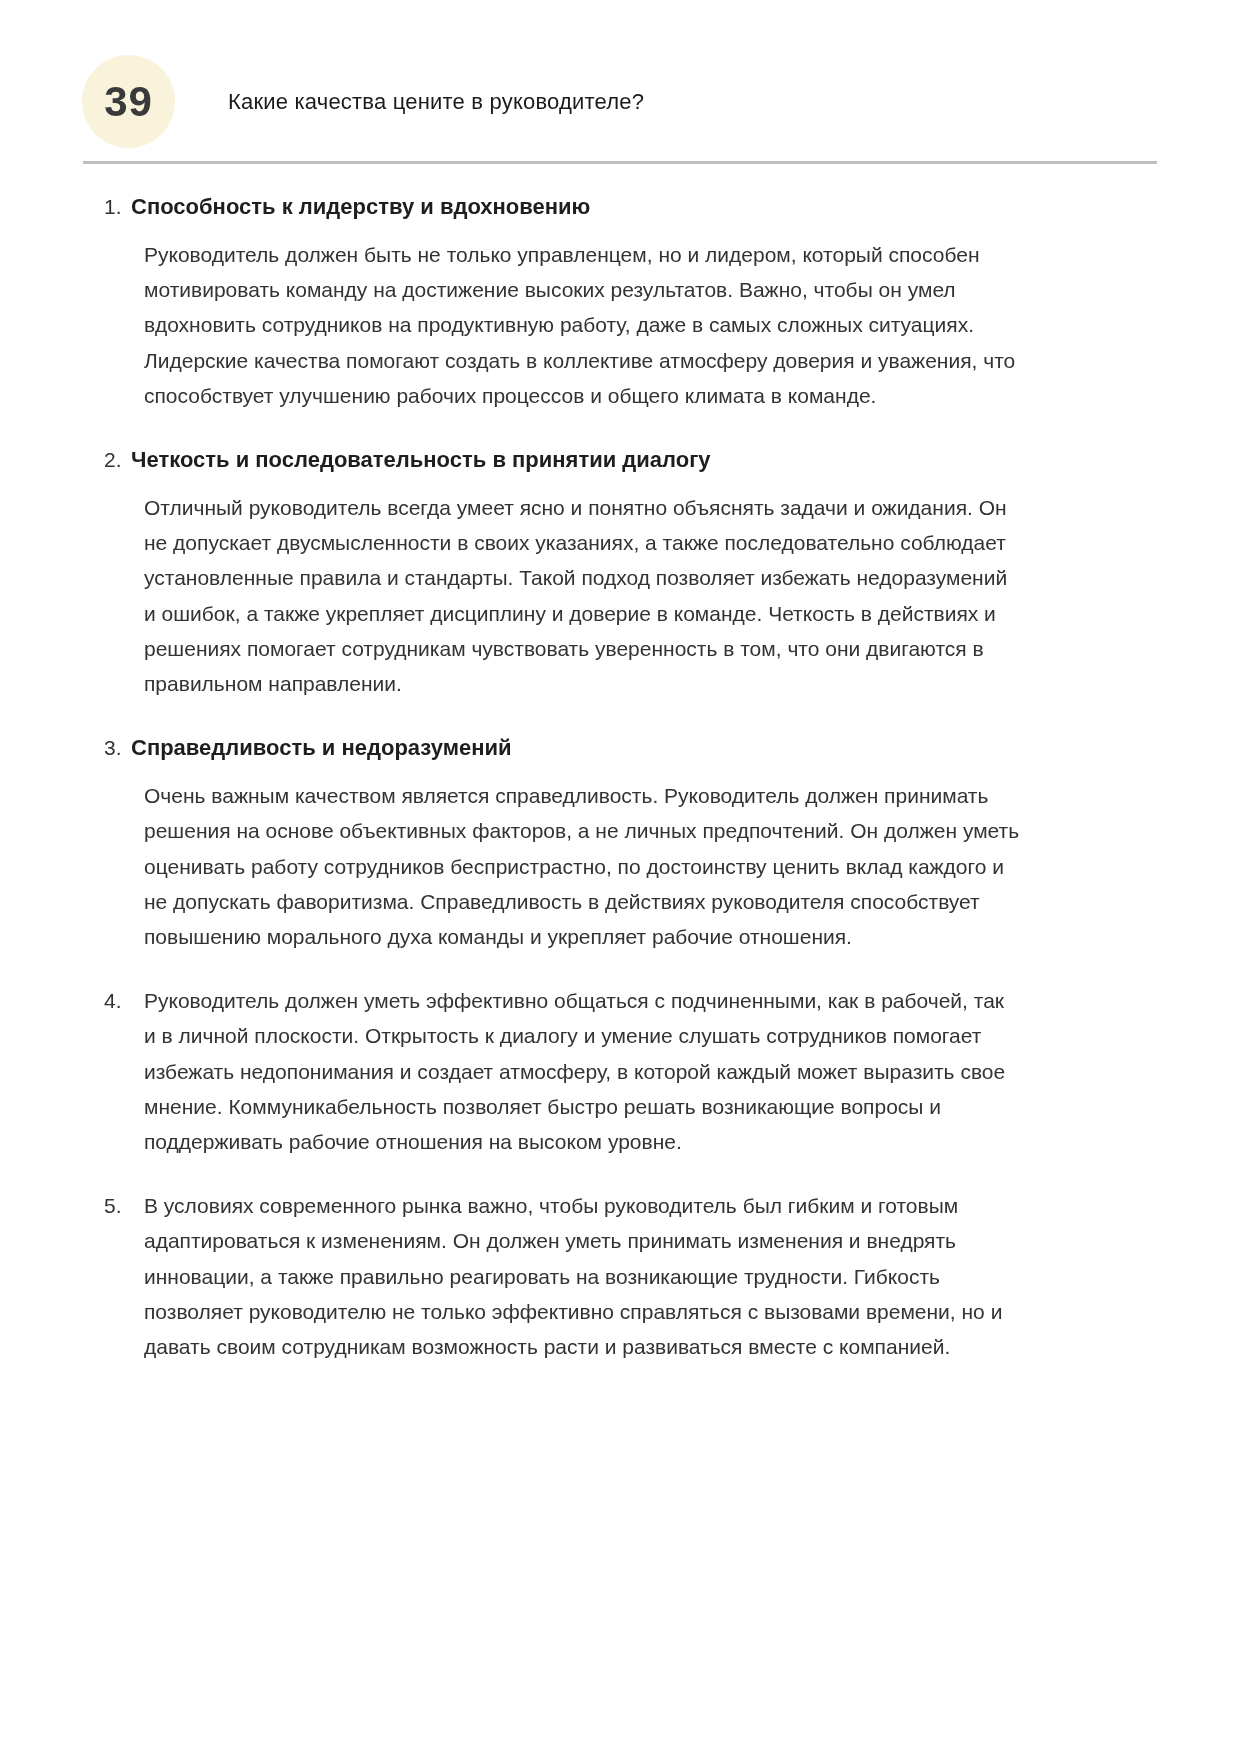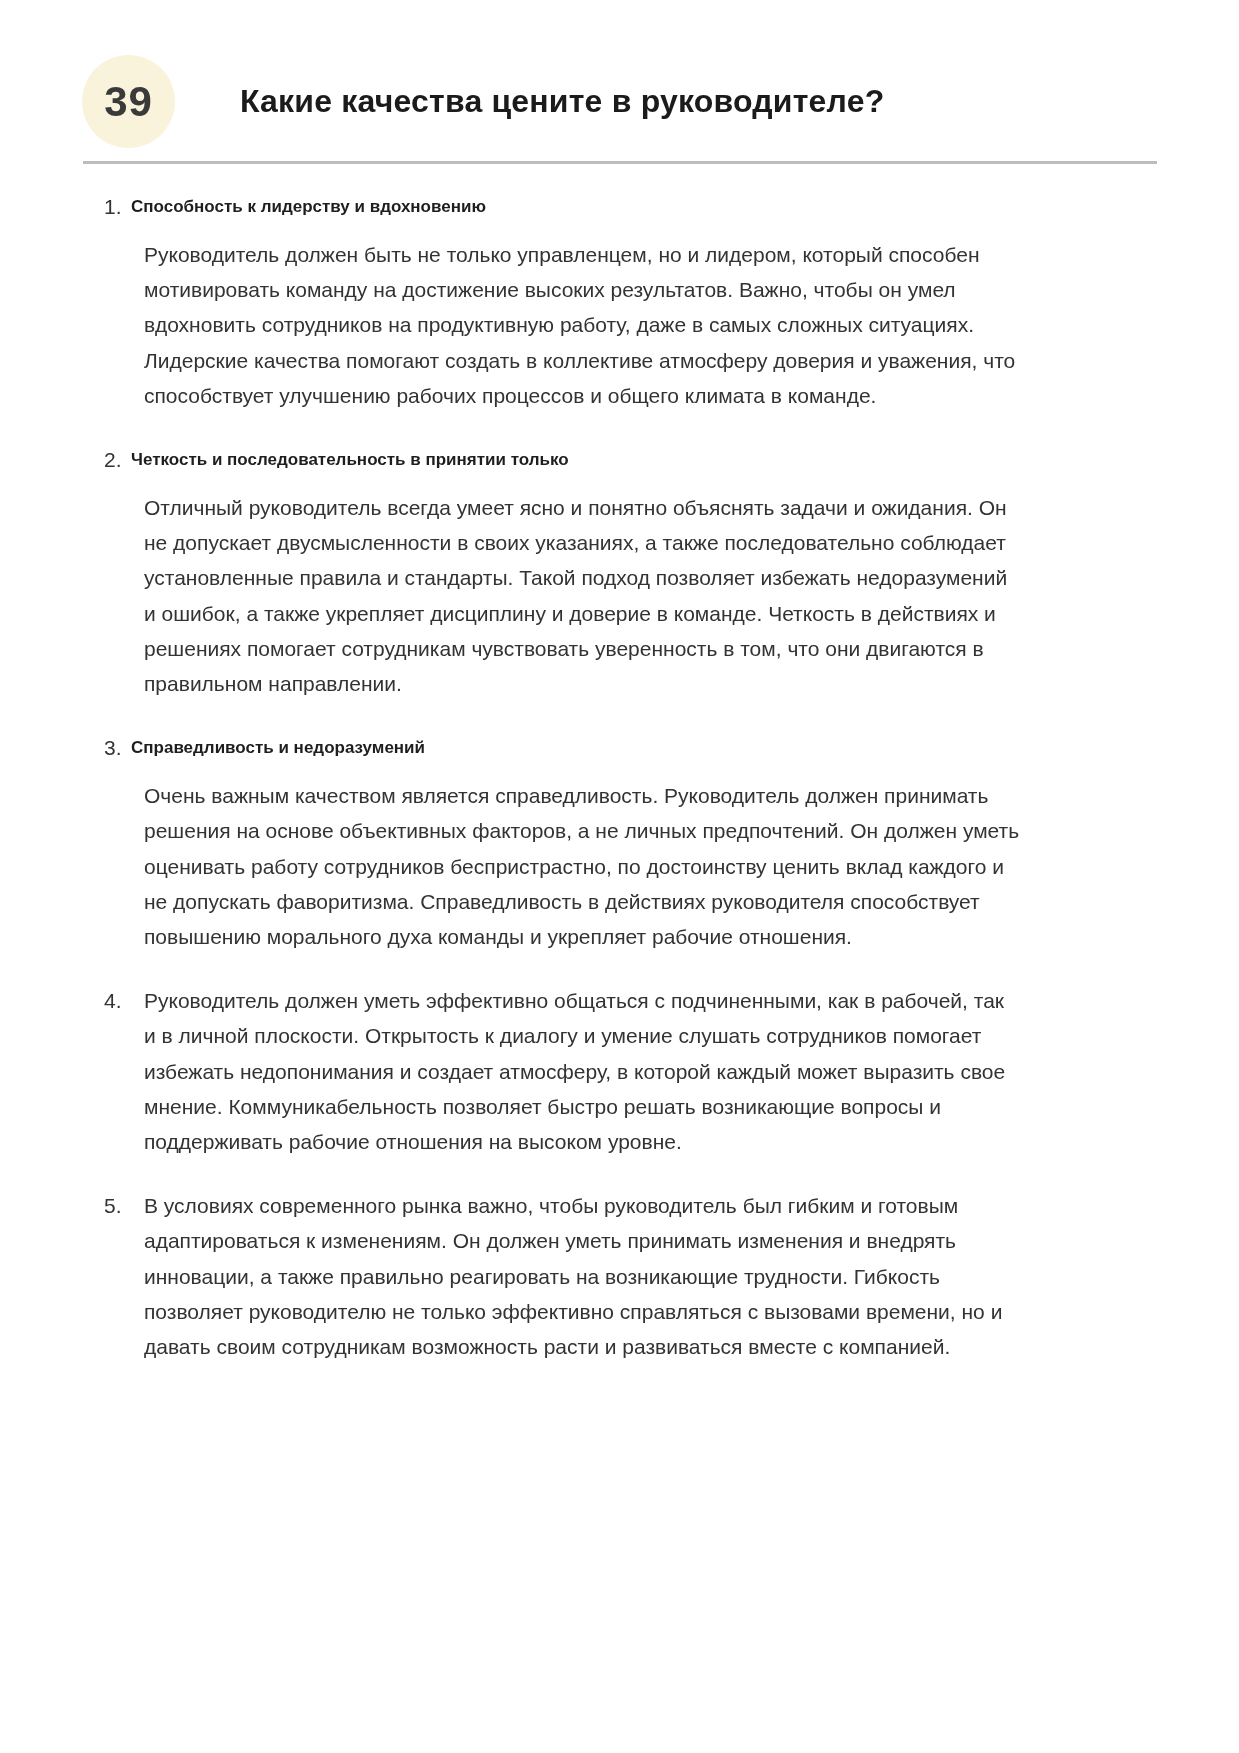--- a/index.html
+++ b/index.html
@@ -33,23 +33,23 @@
     align-items: center;
     justify-content: center;
   }
   .badge span {
     font-size: 42px;
     font-weight: bold;
     color: #3a3a3a;
     letter-spacing: 1px;
   }
   .title {
-    margin: 12px;
-    font-size: 32px;
-    font-weight: bold;
+    margin: 0;
+    font-size: 22px;
+    font-weight: normal;
     color: #1b1b1b;
     letter-spacing: 0.2px;
   }
   .divider {
     border: none;
     height: 3px;
     background: #bdbdbd;
     margin: 13px 82px 0 83px;
   }
   .qualities {
@@ -64,21 +64,21 @@
   .item-num {
     position: absolute;
     left: -27px;
     top: 0;
     font-size: 21px;
     line-height: 35px;
     color: #333333;
   }
   .item-heading {
     margin: 0 0 2px 0;
-    font-size: 17px;
+    font-size: 22px;
     line-height: 35px;
     font-weight: bold;
     color: #1e1e1e;
   }
   .item-body {
     margin: 13px;
     font-size: 21px;
     line-height: 35.2px;
     color: #333333;
   }
@@ -99,21 +99,21 @@
 
   <ol class="qualities">
     <li class="item">
       <span class="item-num">1.</span>
       <h2 class="item-heading">Способность к лидерству и вдохновению</h2>
       <p class="item-body">Руководитель должен быть не только управленцем, но и лидером, который способен мотивировать команду на достижение высоких результатов. Важно, чтобы он умел вдохновить сотрудников на продуктивную работу, даже в самых сложных ситуациях. Лидерские качества помогают создать в коллективе атмосферу доверия и уважения, что способствует улучшению рабочих процессов и общего климата в команде.</p>
     </li>
 
     <li class="item">
       <span class="item-num">2.</span>
-      <h2 class="item-heading">Четкость и последовательность в принятии только</h2>
+      <h2 class="item-heading">Четкость и последовательность в принятии диалогу</h2>
       <p class="item-body">Отличный руководитель всегда умеет ясно и понятно объяснять задачи и ожидания. Он не допускает двусмысленности в своих указаниях, а также последовательно соблюдает установленные правила и стандарты. Такой подход позволяет избежать недоразумений и ошибок, а также укрепляет дисциплину и доверие в команде. Четкость в действиях и решениях помогает сотрудникам чувствовать уверенность в том, что они двигаются в правильном направлении.</p>
     </li>
 
     <li class="item">
       <span class="item-num">3.</span>
       <h2 class="item-heading">Справедливость и недоразумений</h2>
       <p class="item-body">Очень важным качеством является справедливость. Руководитель должен принимать решения на основе объективных факторов, а не личных предпочтений. Он должен уметь оценивать работу сотрудников беспристрастно, по достоинству ценить вклад каждого и не допускать фаворитизма. Справедливость в действиях руководителя способствует повышению морального духа команды и укрепляет рабочие отношения.</p>
     </li>
 
     <li class="item">

